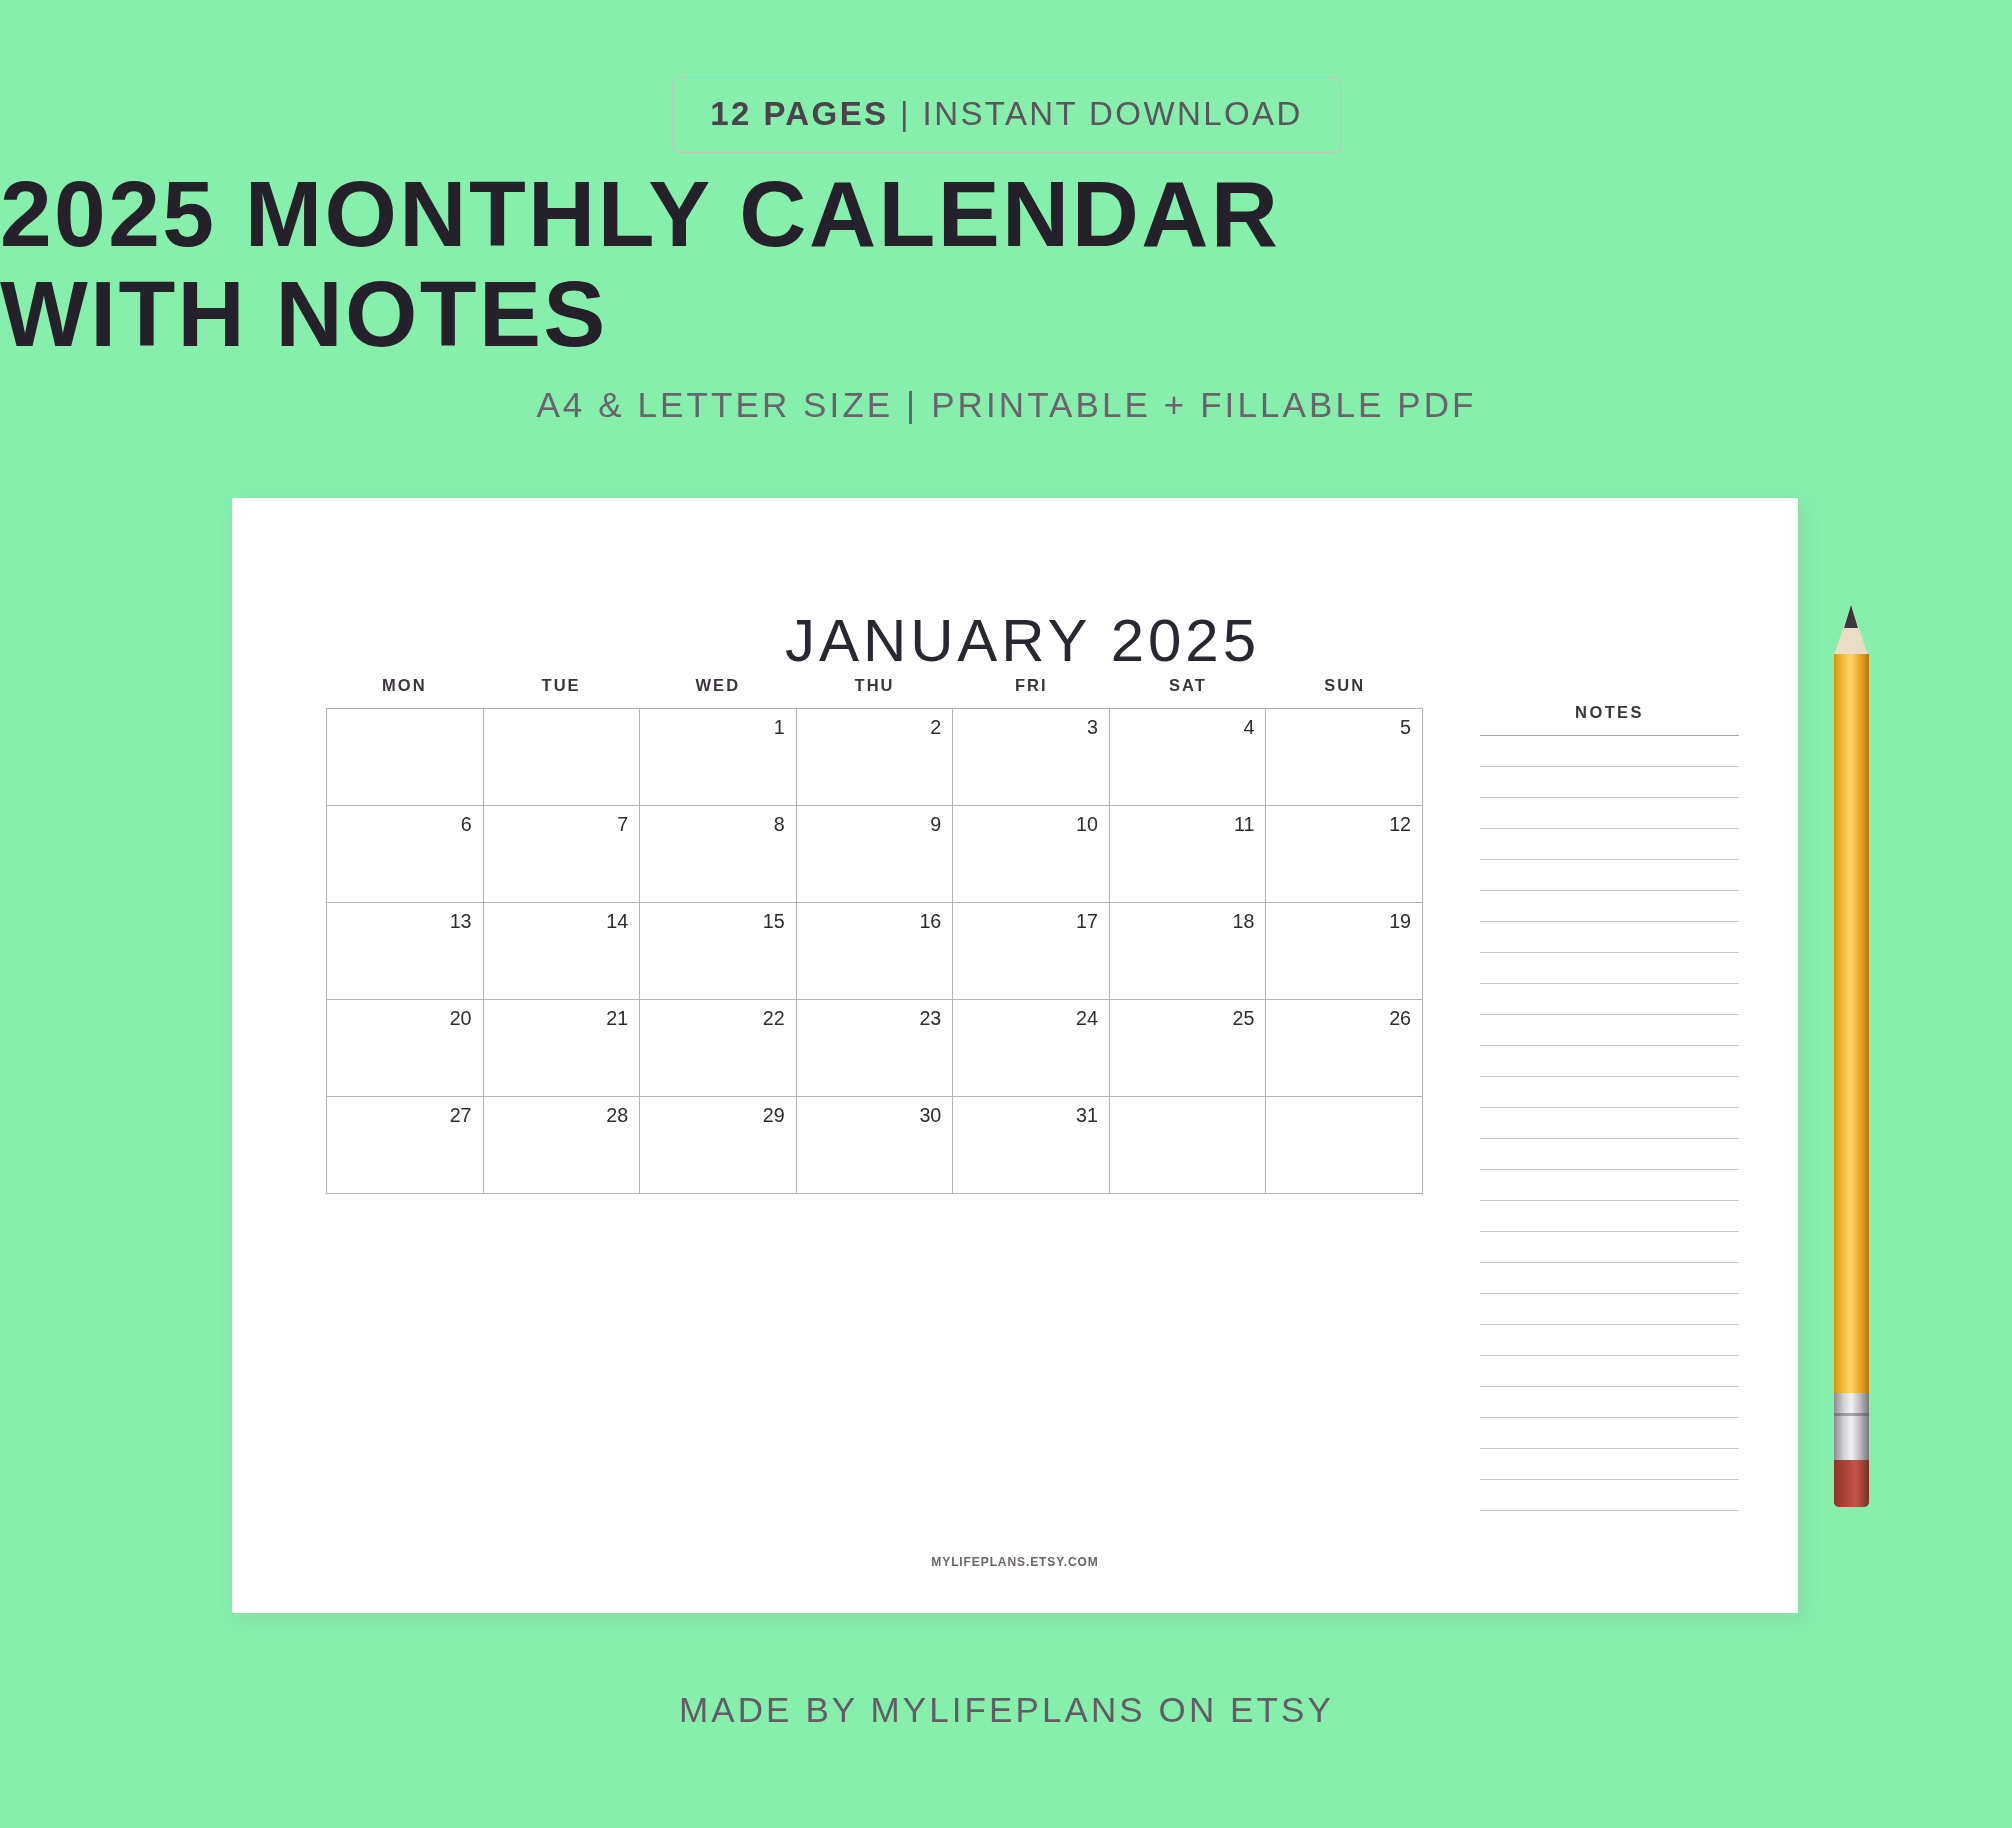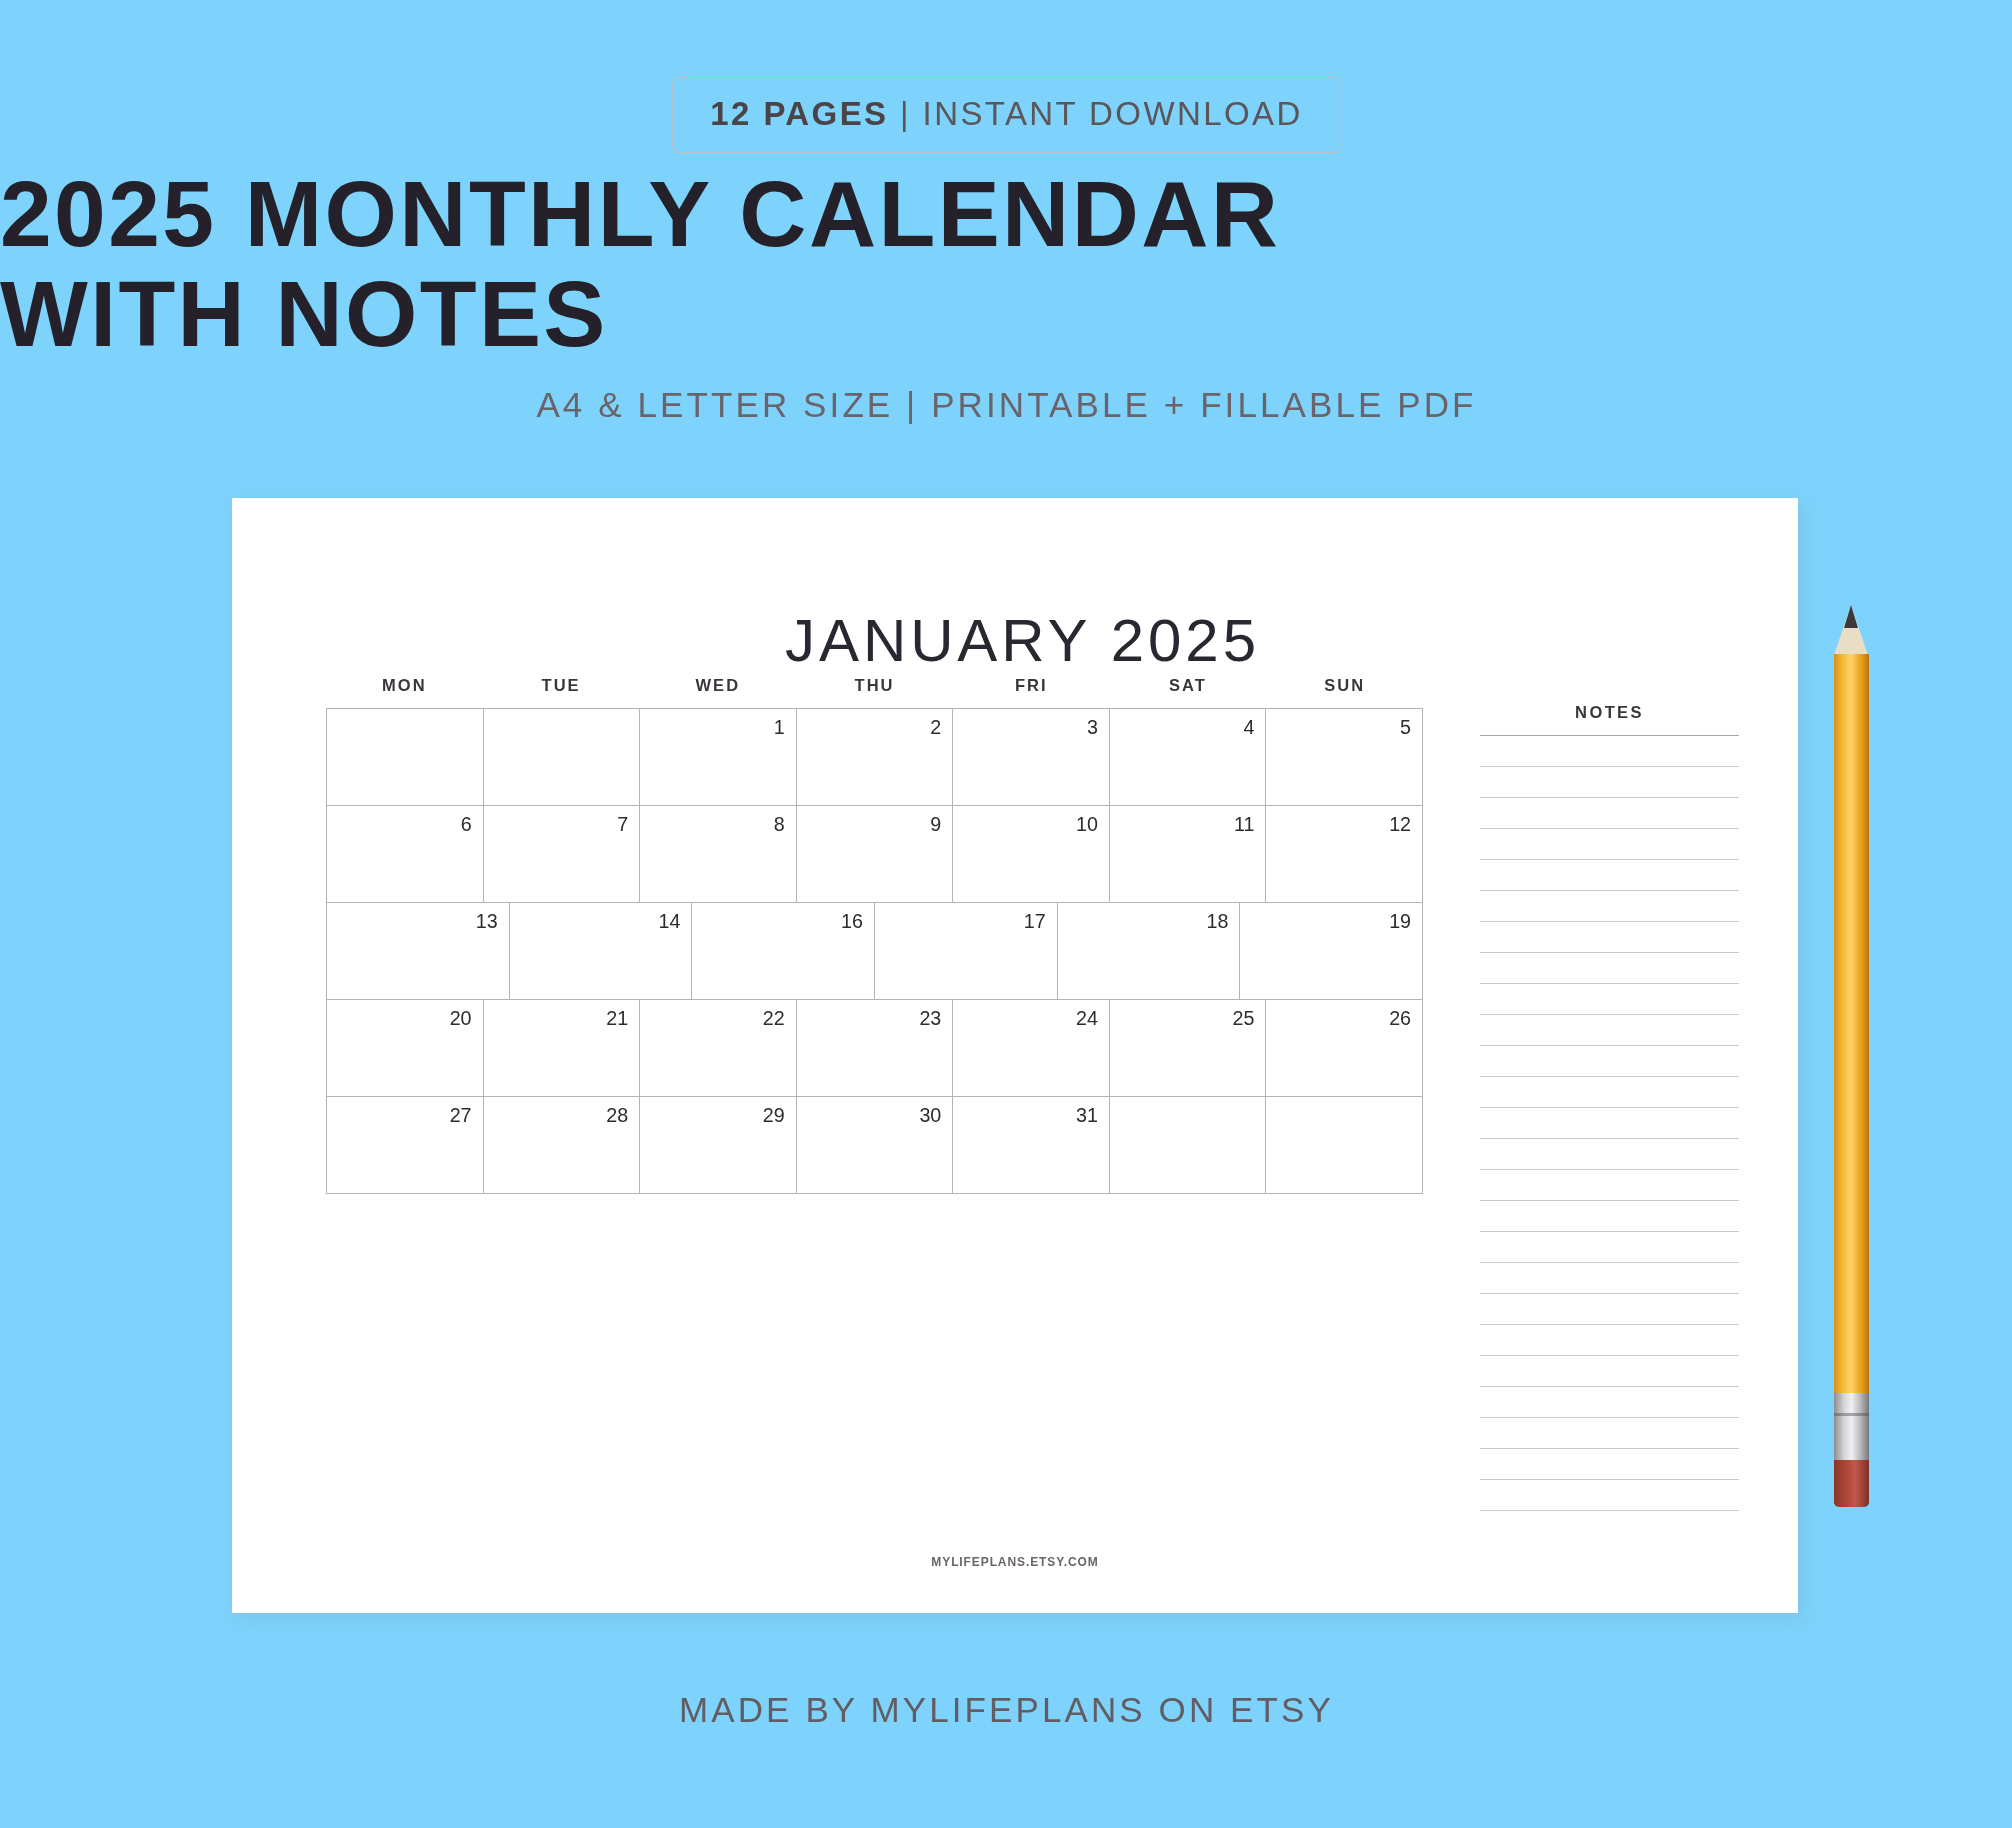--- a/index.html
+++ b/index.html
@@ -9,21 +9,21 @@
     width: 2013px;
     height: 1829px;
     background: #f6eff1;
     font-family: "Liberation Sans", sans-serif;
     overflow: hidden;
   }
   .page {
     position: relative;
     width: 2013px;
     height: 1829px;
-    background: #7dd3fc;
+    background: #86efac;
   }
 
   
   .badge {
     position: absolute;
     left: 50%;
     transform: translateX(-50%);
     top: 77px;
     border: 1.6px solid #c9bfc3;
     border-radius: 7.9px;
@@ -281,20 +281,23 @@
               </div>
             </div>
             <div class="week">
               <div class="cell">
                 <span class="daynum">13</span>
               </div>
               <div class="cell">
                 <span class="daynum">14</span>
               </div>
               <div class="cell">
+                <span class="daynum">15</span>
+              </div>
+              <div class="cell">
                 <span class="daynum">16</span>
               </div>
               <div class="cell">
                 <span class="daynum">17</span>
               </div>
               <div class="cell">
                 <span class="daynum">18</span>
               </div>
               <div class="cell">
                 <span class="daynum">19</span>

